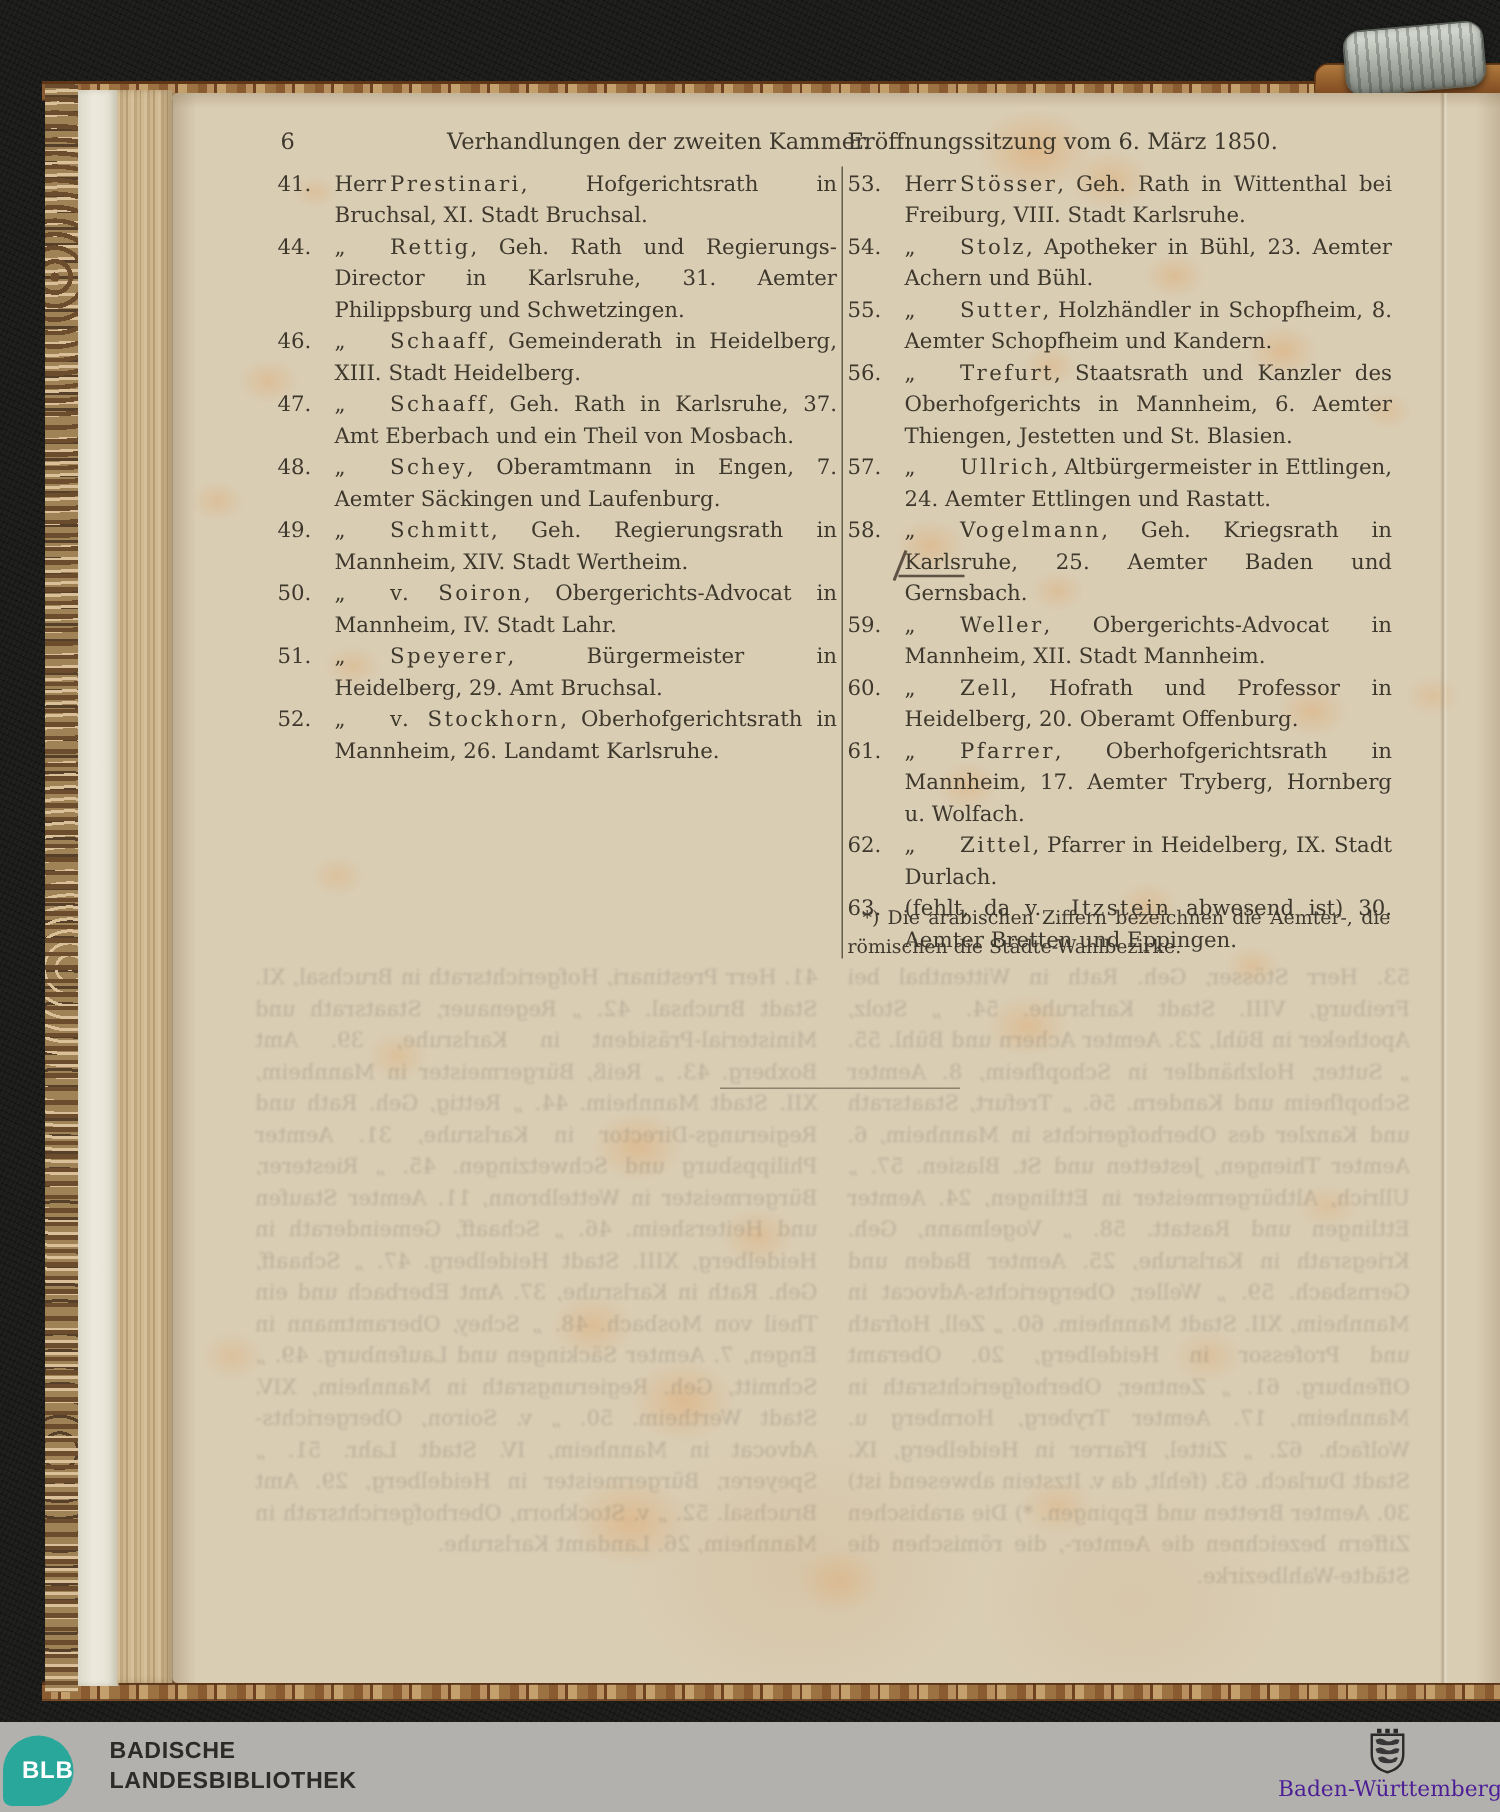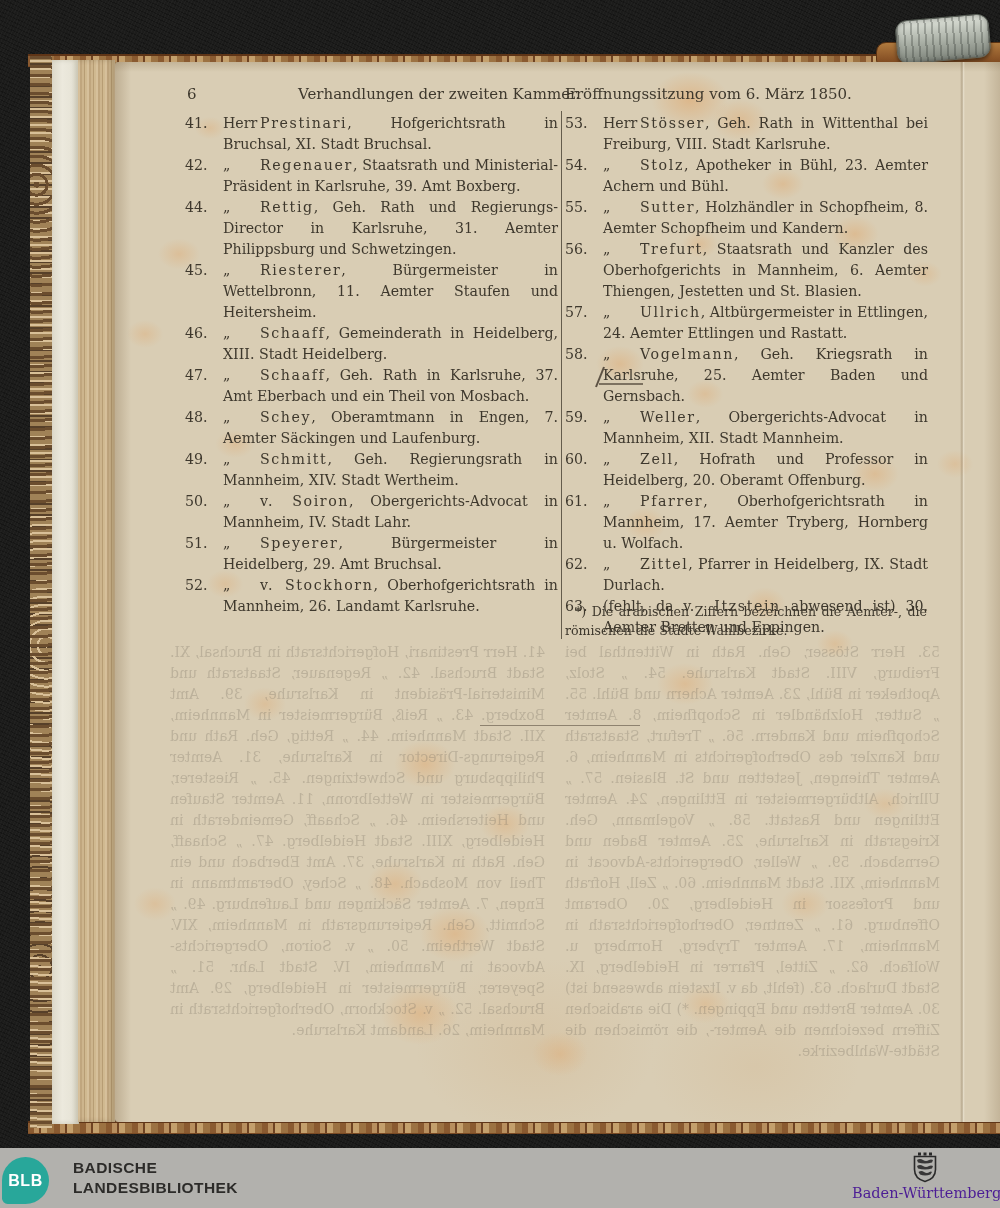--- a/index.html
+++ b/index.html
@@ -110,21 +110,21 @@
   .pre{display:inline-block;width:37px;}
   .pre.long{display:inline;width:auto;margin-right:20px;}
   .name{letter-spacing:1.6px;}
   .divider{position:absolute;left:376px;top:27px;height:528px;width:1px;background:rgba(60,54,42,.75);}
   .footnote{position:absolute;left:380px;top:518px;width:362px;font-size:12.6px;line-height:19px;
      text-align:justify;text-indent:10px;}
   .inkmark{position:absolute;left:478px;top:303px;}
   
   .footer{position:absolute;left:0;top:1148px;width:1000px;height:60px;background:#b2b1ad;}
   .blb-logo{position:absolute;left:2px;top:9px;width:47px;height:47px;background:#28a79a;
-     border-radius:50% 50% 50% 12%;display:flex;align-items:center;justify-content:center;}
+     border-radius:50% 50% 50% 12%;display:flex;align-items:center;justify-content:flex-end;}
   .blb-logo span{color:#fff;font-family:"Liberation Sans",sans-serif;font-weight:bold;font-size:16px;letter-spacing:.5px;}
   .lib-name{position:absolute;left:73px;top:10px;font-family:"Liberation Sans",sans-serif;
      font-weight:bold;font-size:15.5px;line-height:20px;color:#2c2b29;letter-spacing:.4px;}
   .state{position:absolute;right:2px;top:4px;width:146px;text-align:center;}
   .coa{display:block;margin:0 auto;}
   .state-name{font-family:"DejaVu Serif",serif;font-size:14.5px;color:#4c1d95;white-space:nowrap;margin-top:1px;}
 </style>
 </head>
 <body>
 
@@ -155,30 +155,22 @@
         <span class="hdrL">Verhandlungen der zweiten Kammer.</span>
         <span class="hdrR">Eröffnungssitzung vom 6. März 1850.</span>
       </div>
       <div class="cols">
         <div class="col" id="col-left">
             <div class="entry">
               <span class="num">41.</span>
               <span class="etext"><span class="pre">Herr</span><span class="name">Prestinari</span><span>, Hofgerichtsrath in Bruchsal, XI. Stadt Bruchsal.</span></span>
             </div>
             <div class="entry">
-              <span class="num">42.</span>
-              <span class="etext"><span class="pre">„</span><span class="name">Regenauer</span><span>, Staatsrath und Ministerial-Präsident in Karlsruhe, 39. Amt Boxberg.</span></span>
-            </div>
-            <div class="entry">
               <span class="num">44.</span>
               <span class="etext"><span class="pre">„</span><span class="name">Rettig</span><span>, Geh. Rath und Regierungs-Director in Karlsruhe, 31. Aemter Philippsburg und Schwetzingen.</span></span>
-            </div>
-            <div class="entry">
-              <span class="num">45.</span>
-              <span class="etext"><span class="pre">„</span><span class="name">Riesterer</span><span>, Bürgermeister in Wettelbronn, 11. Aemter Staufen und Heitersheim.</span></span>
             </div>
             <div class="entry">
               <span class="num">46.</span>
               <span class="etext"><span class="pre">„</span><span class="name">Schaaff</span><span>, Gemeinderath in Heidelberg, XIII. Stadt Heidelberg.</span></span>
             </div>
             <div class="entry">
               <span class="num">47.</span>
               <span class="etext"><span class="pre">„</span><span class="name">Schaaff</span><span>, Geh. Rath in Karlsruhe, 37. Amt Eberbach und ein Theil von Mosbach.</span></span>
             </div>
             <div class="entry">

